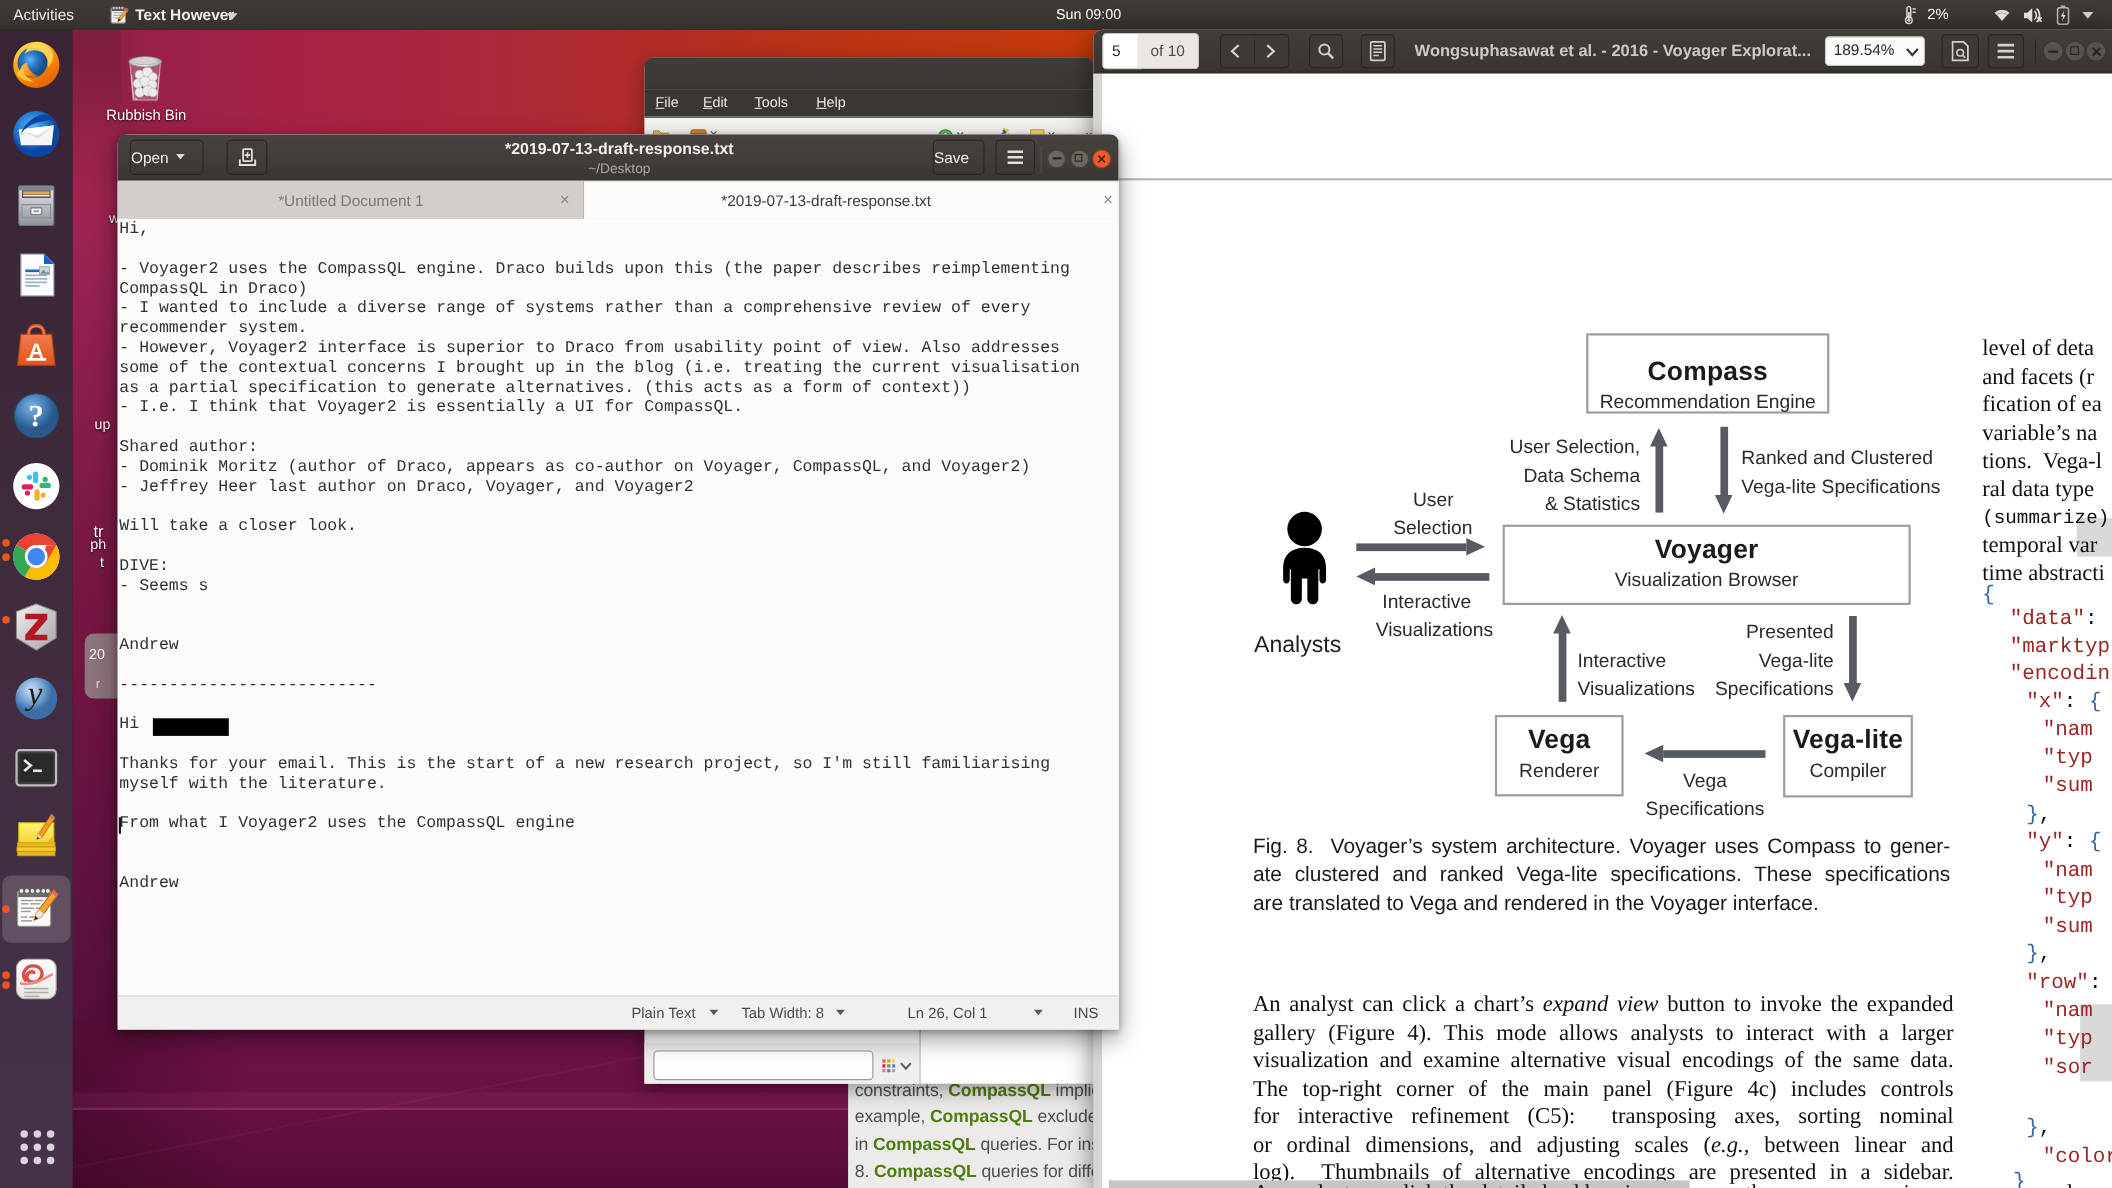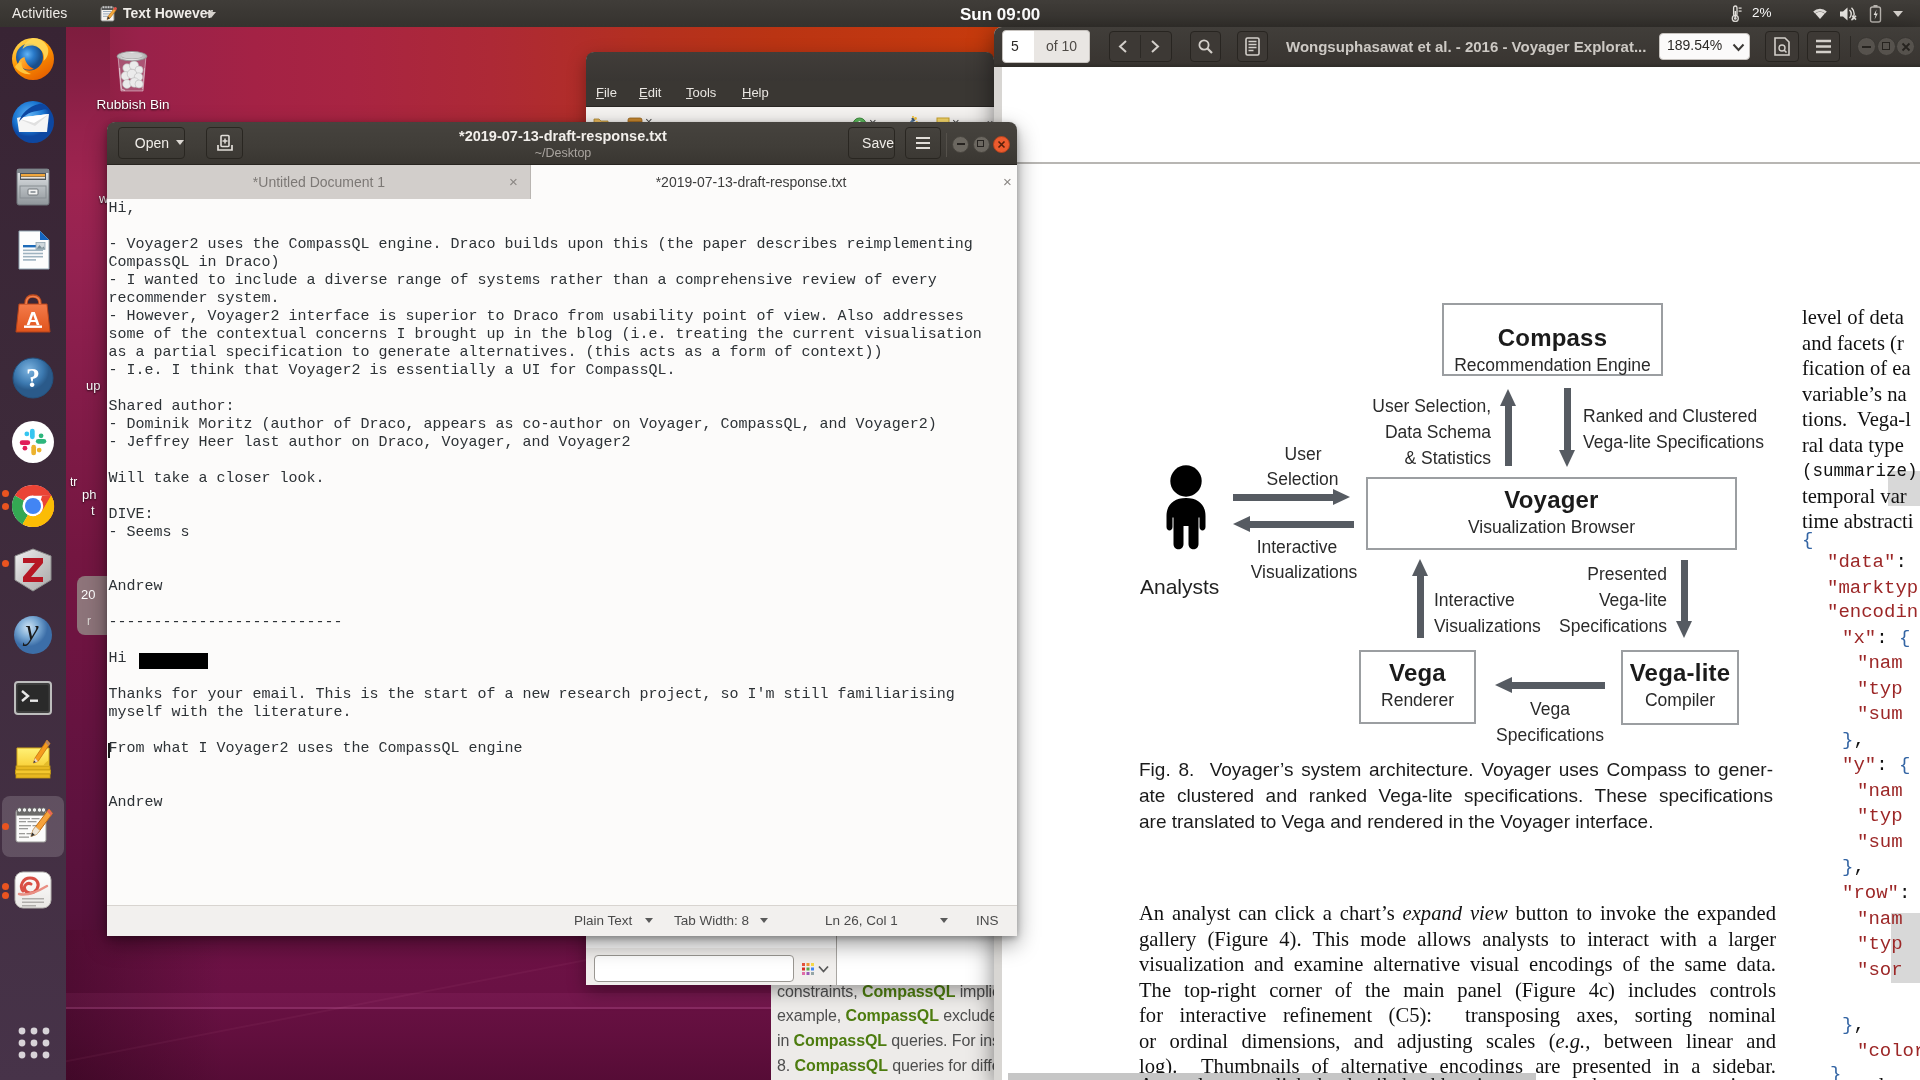--- a/index.html
+++ b/index.html
@@ -44,21 +44,21 @@
 .cl{position:absolute;white-space:pre;font-family:"Liberation Mono",monospace;font-size:19px;color:#111}
 .cl .s{color:#9c2727}.cl .b{color:#3465a4}
 .fig-box{position:absolute;border:2px solid #9b9ea1;background:#fff;text-align:center}
 .fig-box .t1{font-weight:bold;font-size:24px;color:#1b1b1b;letter-spacing:0.2px}
 .fig-box .t2{font-size:17.5px;color:#2a2a2a}
 .flab{position:absolute;font-size:17.5px;color:#2b2b2b;white-space:nowrap}
 .arr{position:absolute;background:#565b62}
 
 #gedit{left:107px;top:122px;width:910px;height:814px;background:#fcfbfa;box-shadow:0 8px 22px rgba(0,0,0,0.40),0 2px 6px rgba(0,0,0,0.28)}
 #gd-head{position:absolute;left:0;top:0;width:100%;height:43px;background:linear-gradient(180deg,#46433e 0%,#403d38 60%,#393631 100%);border-radius:8px 8px 0 0;border-bottom:1px solid #282521}
-.gd-btn{position:absolute;top:5px;height:32px;background:linear-gradient(180deg,#45423d,#3c3934);border:1px solid #292621;border-radius:4px;color:#f0ede9;font-size:14px;text-align:right}
+.gd-btn{position:absolute;top:5px;height:32px;background:linear-gradient(180deg,#45423d,#3c3934);border:1px solid #292621;border-radius:4px;color:#f0ede9;font-size:14px;text-align:left}
 #gd-tabs{position:absolute;left:0;top:43px;width:100%;height:34px;background:#d8d4d1}
 #gd-text{position:absolute;left:0;top:77px;width:100%;height:706px;background:#fcfbfa;overflow:hidden}
 #gd-status{position:absolute;left:0;top:783px;width:100%;height:31px;background:#f2f0ee;border-top:1px solid #d8d4d0;font-size:13.5px;color:#4a4a4a}
 #gd-pre{position:absolute;left:1.5px;top:0.5px;font-family:"Liberation Mono",monospace;font-size:15px;line-height:18px;color:#2d3236;white-space:pre}
 </style>
 </head>
 <body>
 <div id="stage">
 <div id="wall">
   <div class="streak" style="left:66px;top:0;width:944px;height:98px;background:linear-gradient(90deg,#84203f 0%,#99214a 8%,#a42245 20%,#a82442 30%,#ad2936 45%,#b4301f 62%,#ba3413 75%,#c23810 90%,#c73b0b 100%)"></div>
@@ -90,21 +90,21 @@
     <path d="M6.5 20 L8.5 41 L12 42.5" fill="none" stroke="rgba(255,255,255,0.5)" stroke-width="1.2"></path>
     <path d="M31.5 20 L29.5 41" fill="none" stroke="rgba(255,255,255,0.35)" stroke-width="1"></path>
     <ellipse cx="19" cy="8.2" rx="15" ry="4.6" fill="url(#rb1)" stroke="#8f8f8f" stroke-width="0.8"></ellipse>
     <ellipse cx="19" cy="8.2" rx="10.5" ry="3" fill="#a8a8a8"></ellipse>
     <ellipse cx="19" cy="7.8" rx="10.5" ry="2.8" fill="#d2d2d2"></ellipse>
   </svg>
   <div class="abs" style="left:83px;top:70px;width:100px;text-align:center;color:#fff;font-size:13.5px;text-shadow:0 1px 2px rgba(0,0,0,0.85)">Rubbish Bin</div>
 
   <div class="abs" style="left:99px;top:164px;color:#fff;font-size:13px;text-shadow:0 1px 2px rgba(0,0,0,0.8)">w</div>
   <div class="abs" style="left:86px;top:351px;color:#fff;font-size:13px;text-shadow:0 1px 2px rgba(0,0,0,0.8)">up</div>
-  <div class="abs" style="left:70px;top:448px;color:#fff;font-size:12px;text-shadow:0 1px 2px rgba(0,0,0,0.8)">tr</div>
+  <div class="abs" style="left:85px;top:448px;color:#fff;font-size:15px;text-shadow:0 1px 2px rgba(0,0,0,0.8)">tr</div>
   <div class="abs" style="left:82px;top:460px;color:#fff;font-size:13px;text-shadow:0 1px 2px rgba(0,0,0,0.8)">ph</div>
   <div class="abs" style="left:91px;top:476px;color:#fff;font-size:13px;text-shadow:0 1px 2px rgba(0,0,0,0.8)">t</div>
   <div class="abs" style="left:77px;top:549px;width:33px;height:59px;border-radius:8px 0 0 8px;background:rgba(150,143,138,0.78)"></div>
   <div class="abs" style="left:81px;top:560px;color:#fff;font-size:13px">20</div>
   <div class="abs" style="left:87px;top:587px;color:#dcd8d4;font-size:12px">r</div>
 </div>
 <div id="topbar">
   <span class="itm" style="left:12px;color:#efece8">Activities</span>
   <svg class="abs" style="left:100px;top:4px" width="17" height="19" viewBox="0 0 17 19">
     <rect x="1" y="3" width="13" height="14" rx="1.5" fill="#f5f3ef" stroke="#8a8a88"></rect>
@@ -115,21 +115,21 @@
     <circle cx="11.2" cy="3.2" r="1.1" fill="#ddd" stroke="#666" stroke-width="0.5"></circle>
     <rect x="3" y="7" width="8" height="1" fill="#9ab"></rect>
     <rect x="3" y="9.4" width="8" height="1" fill="#9ab"></rect>
     <rect x="3" y="11.8" width="6" height="1" fill="#9ab"></rect>
     <path d="M14.5 4 L8 12.5 L7 15.5 L10 14.2 L16 6.2 Z" fill="#f4a83b" stroke="#b06a10" stroke-width="0.6"></path>
     <path d="M8 12.5 L7 15.5 L10 14.2 Z" fill="#333"></path>
     <circle cx="15.3" cy="4.6" r="1.6" fill="#e0524a"></circle>
   </svg>
   <span class="itm" style="left:123px;font-weight:bold;color:#efece8">Text However</span>
   <span class="abs" style="left:206px;top:12px;width:0;height:0;border-left:5px solid transparent;border-right:5px solid transparent;border-top:6px solid #d6d2cd"></span>
-  <span class="itm" style="left:960px;font-weight:bold;font-size:17px;color:#fff">Sun 09:00</span>
+  <span class="itm" style="left:960px;font-weight:normal;font-size:13px;color:#fff">Sun 09:00</span>
   <svg class="abs" style="left:1729px;top:5px" width="15" height="18" viewBox="0 0 15 18">
     <rect x="4.6" y="1" width="3.4" height="10" rx="1.7" fill="none" stroke="#e8e5e1" stroke-width="1.3"></rect>
     <circle cx="6.3" cy="13.4" r="3" fill="none" stroke="#e8e5e1" stroke-width="1.3"></circle>
     <circle cx="6.3" cy="13.4" r="1.4" fill="#e8e5e1"></circle>
     <rect x="5.6" y="6" width="1.5" height="6" fill="#e8e5e1"></rect>
     <rect x="9.6" y="2.5" width="3" height="1.2" fill="#e8e5e1"></rect>
     <rect x="9.6" y="5.5" width="3" height="1.2" fill="#e8e5e1"></rect>
   </svg>
   <span class="itm" style="left:1752px;font-size:13.5px;color:#fff">2%</span>
   <svg class="abs" style="left:1812px;top:7px" width="16" height="13" viewBox="0 0 16 13">

